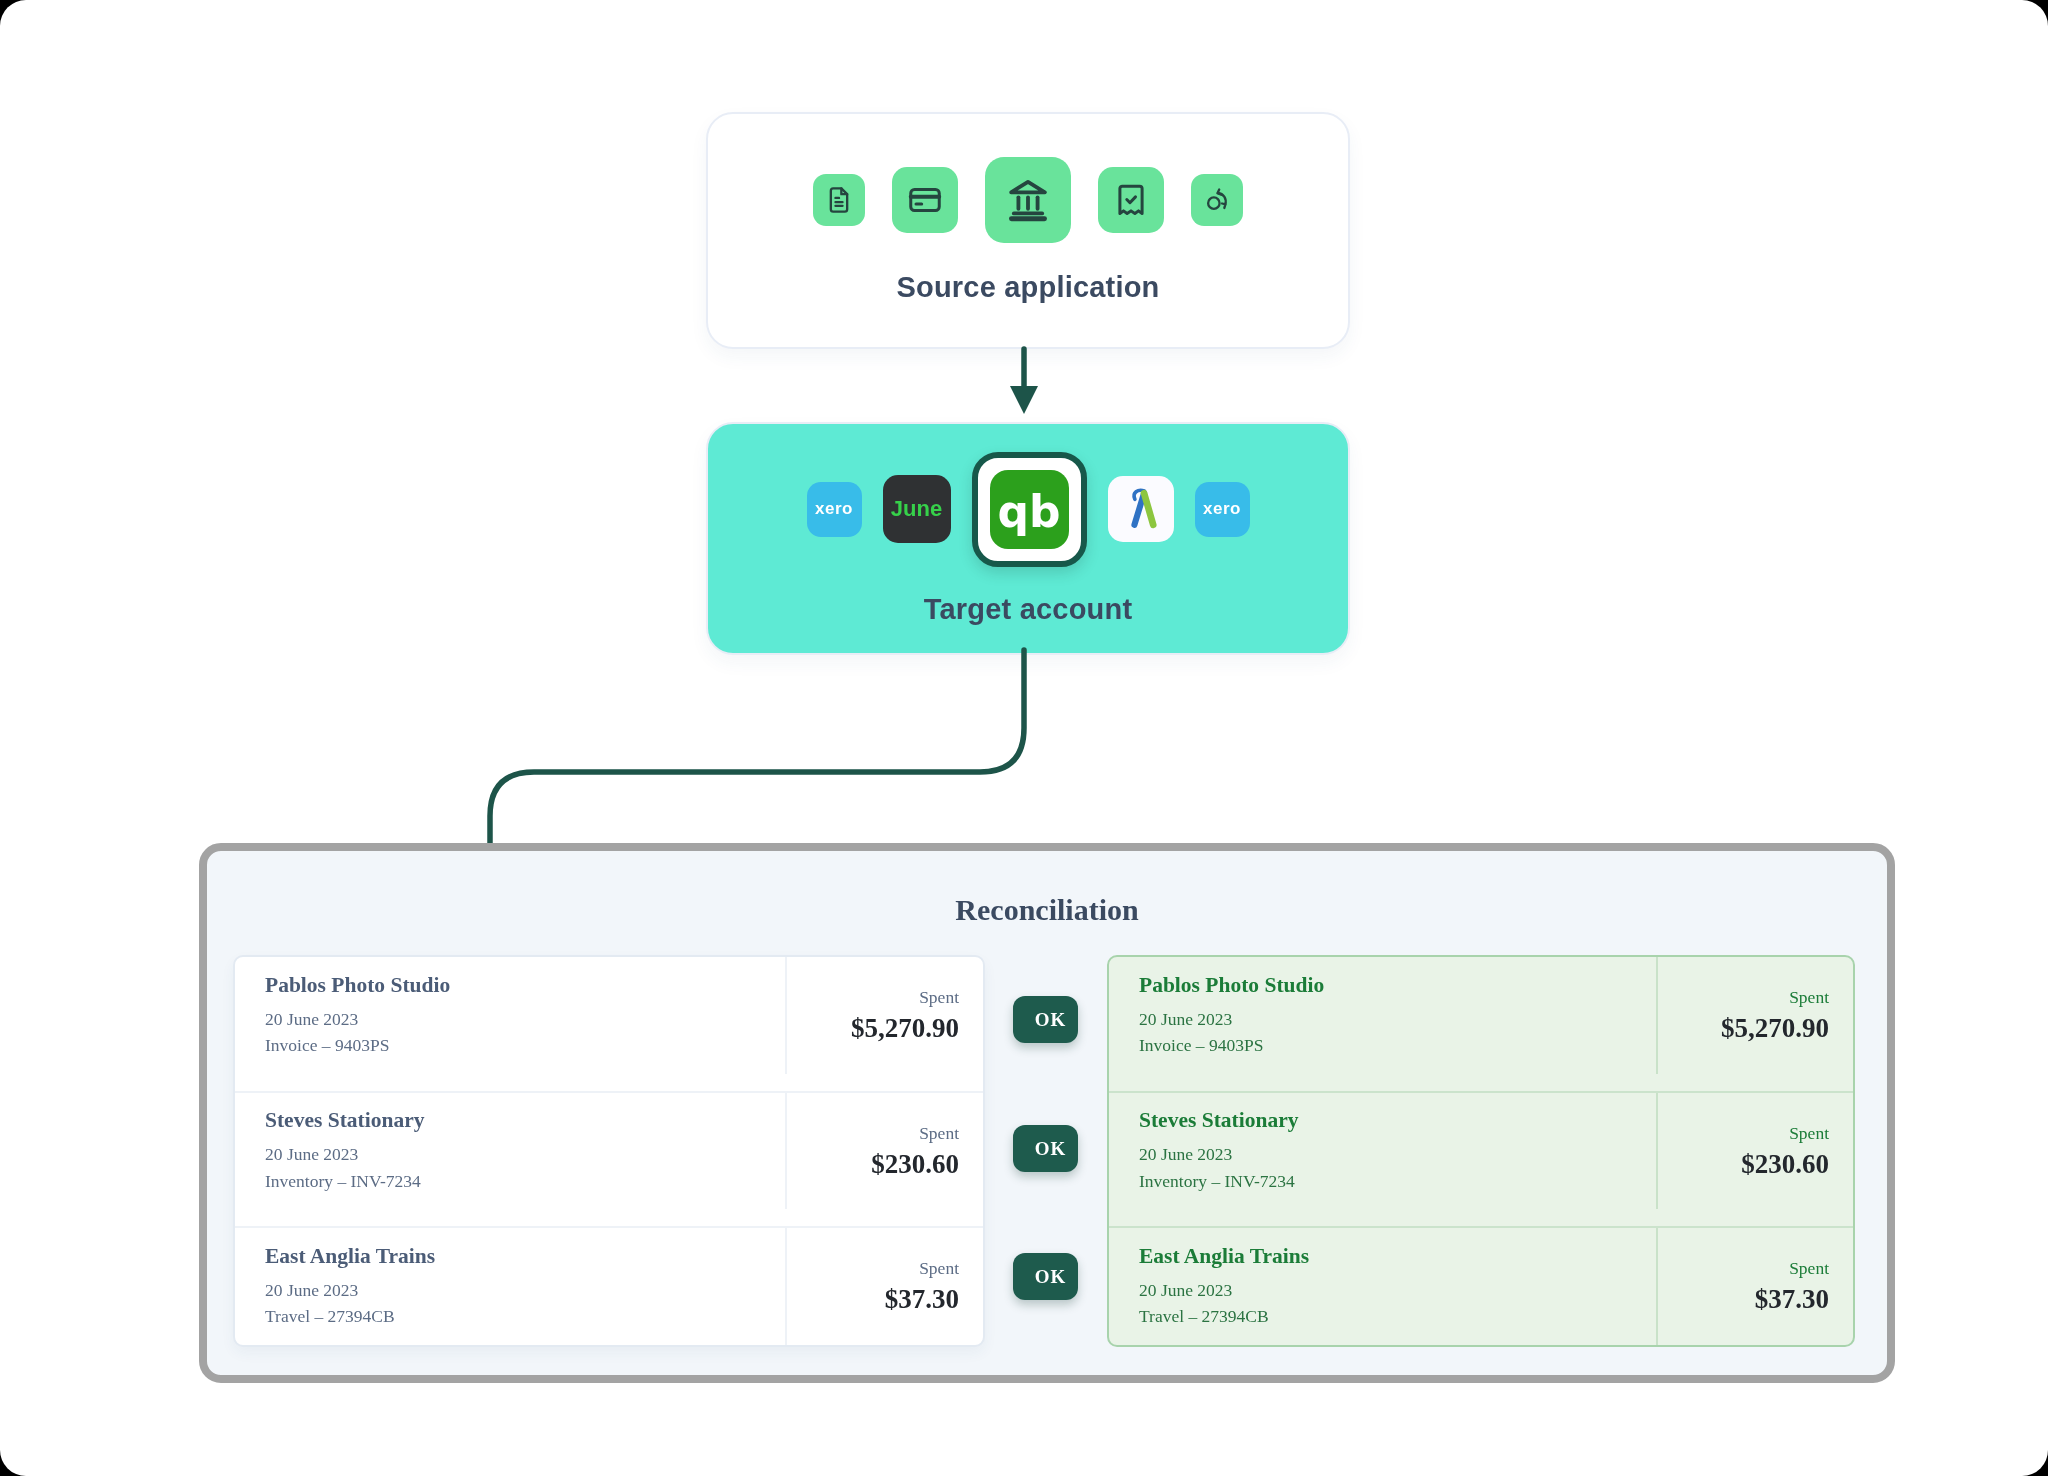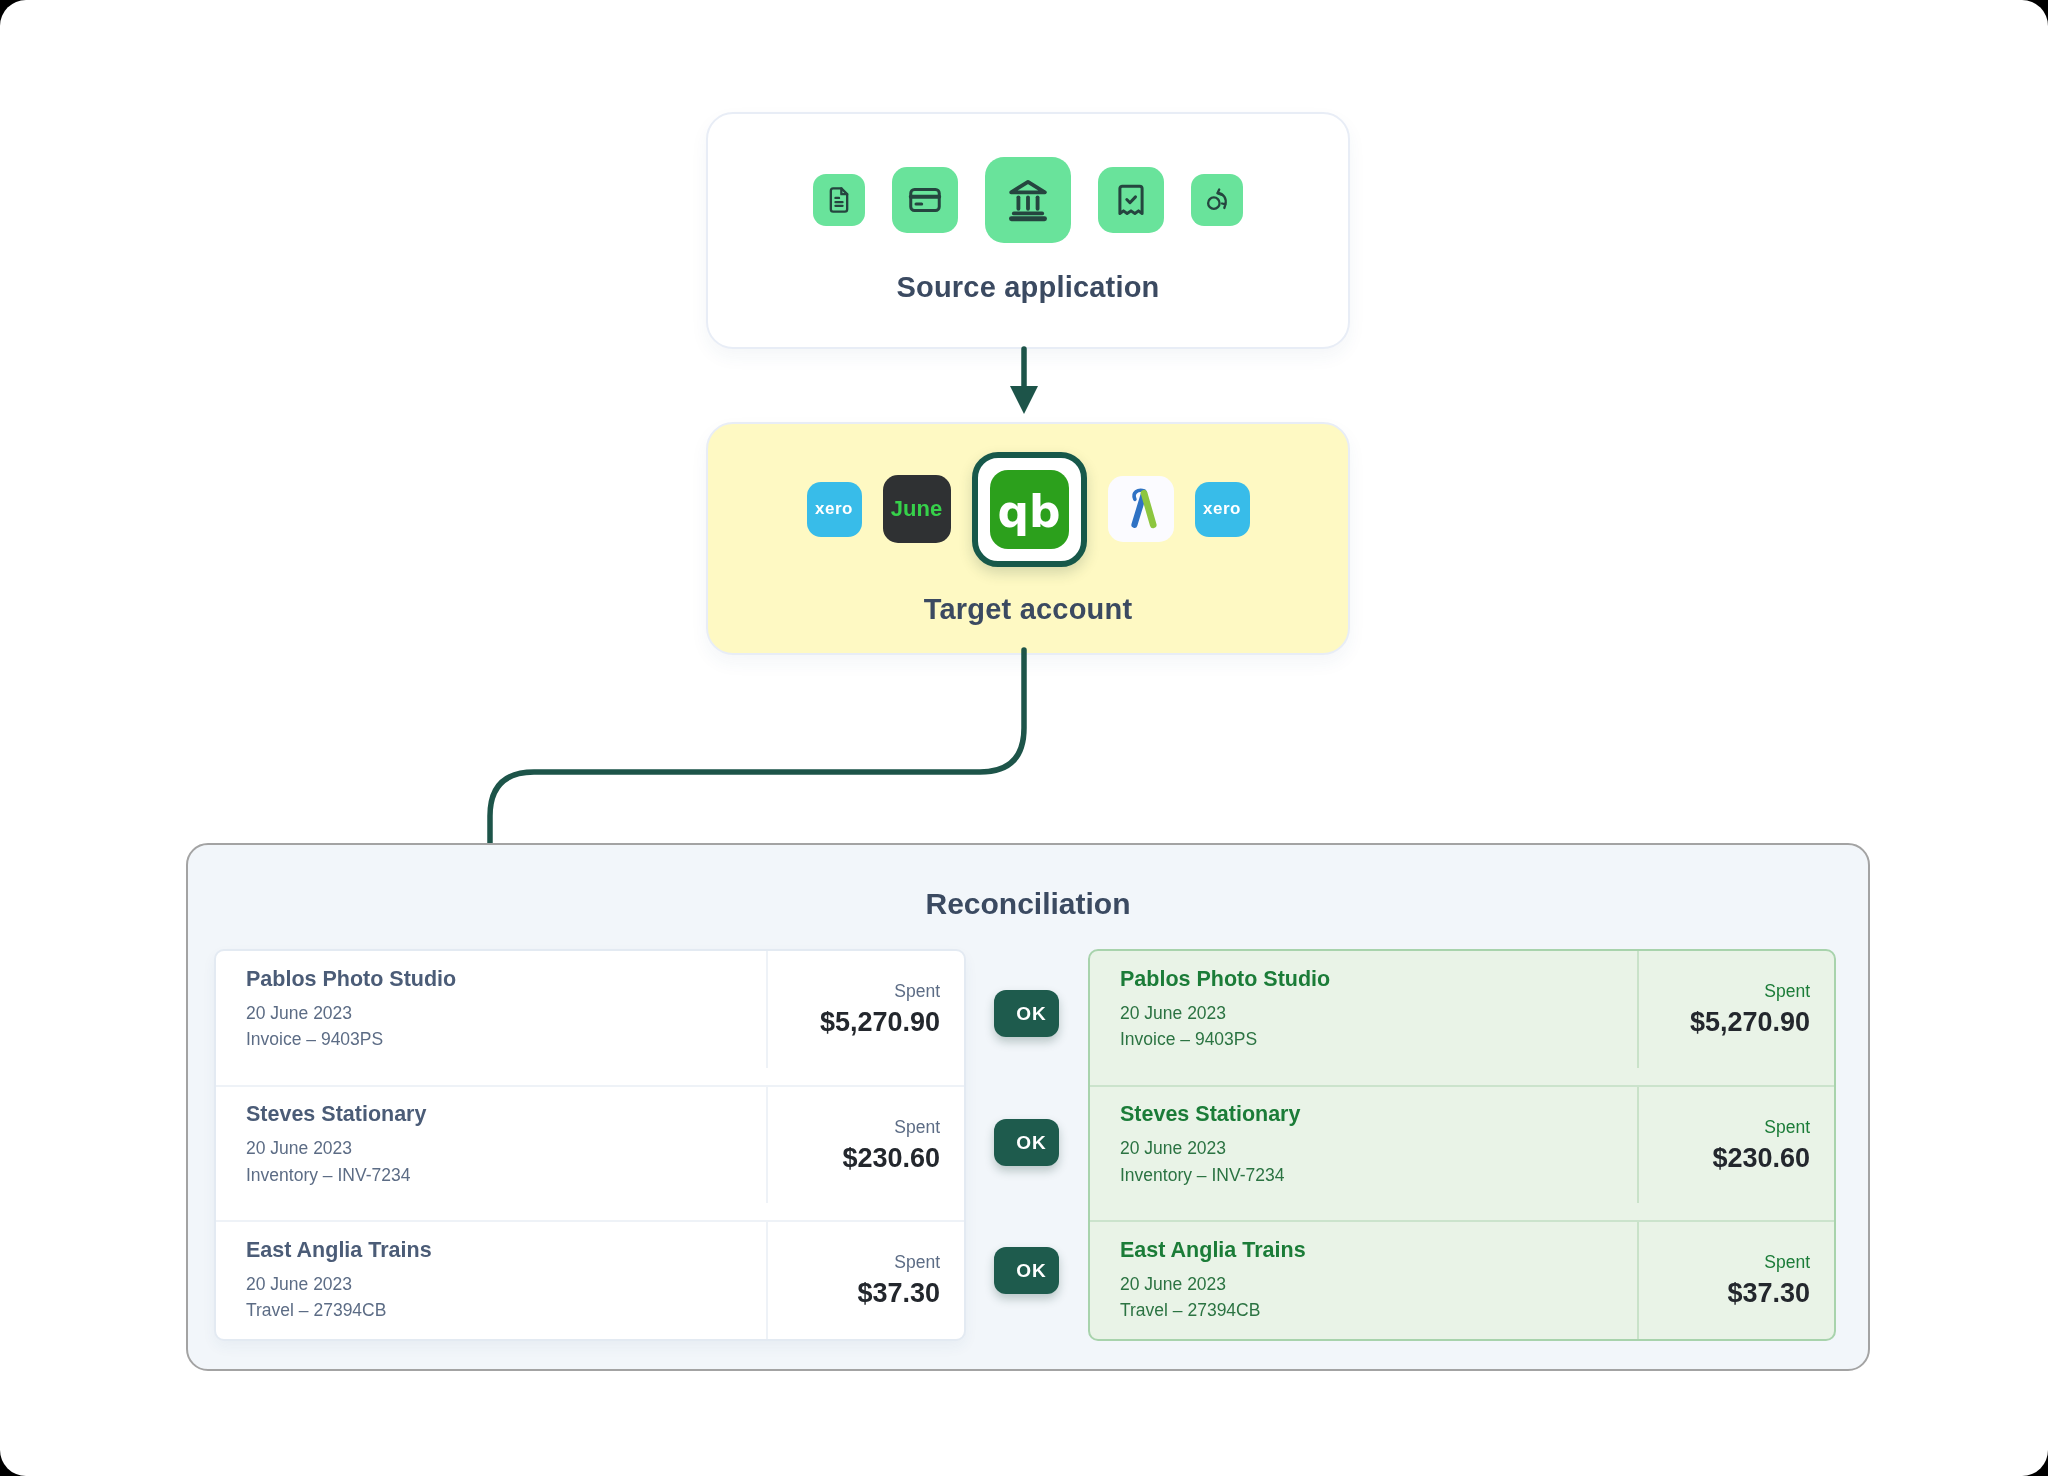--- a/index.html
+++ b/index.html
@@ -9,21 +9,21 @@
     font-family:"Liberation Sans",sans-serif;
   }
   
   .card{
     position:absolute;left:706px;width:640px;
     border:2px solid var(--card-border,#e8edf6);border-radius:27px;
     display:flex;flex-direction:column;align-items:center;justify-content:center;
     box-shadow:0 8px 18px rgba(40,70,110,.05);
   }
   .source-card{top:112px;height:233px;background:#ffffff;gap:28px;}
-  .target-card{top:422px;height:229px;background:#fef9c3;gap:26px;}
+  .target-card{top:422px;height:229px;background:#5eead4;gap:26px;}
   .card-title{
     margin:0;font-size:29px;font-weight:700;color:var(--heading,#3b4a61);
     letter-spacing:.2px;
   }
   
   .tile-row{display:flex;align-items:center;gap:27px;}
   .tile{
     background:var(--accent-green,#69e39b);display:flex;align-items:center;justify-content:center;
     border-radius:13px;
   }
@@ -60,22 +60,22 @@
   }
   .logo-freeagent{width:66px;height:66px;border-radius:15px;background:#fbfbff;}
   
   .arrow1,.connector{position:absolute;pointer-events:none;}
   .arrow1{left:1000px;top:344px;}
   .connector{left:460px;top:640px;}
   .flow-stroke{stroke:var(--flow-arrow,#1d5449);stroke-width:5.5;fill:none;stroke-linecap:round;}
   .flow-fill{fill:var(--flow-arrow,#1d5449);}
   
   .recon-panel{
-    position:absolute;left:186px;top:843px;width:1680px;height:524px;
-    background:var(--panel-bg,#f2f6fa);border:2px solid #a3a3a3;border-radius:22px;
+    position:absolute;left:199px;top:843px;width:1680px;height:524px;
+    background:var(--panel-bg,#f2f6fa);border:8px solid #a3a3a3;border-radius:22px;font-family:Liberation Serif, serif;
   }
   .recon-title{
     margin:42px 0 0 0;text-align:center;font-size:30px;font-weight:700;
     color:var(--heading,#3b4a61);
   }
   .table{
     position:absolute;top:104px;height:388px;display:flex;flex-direction:column;
     border-radius:10px;overflow:hidden;gap:17px;
   }
   .source-table{

